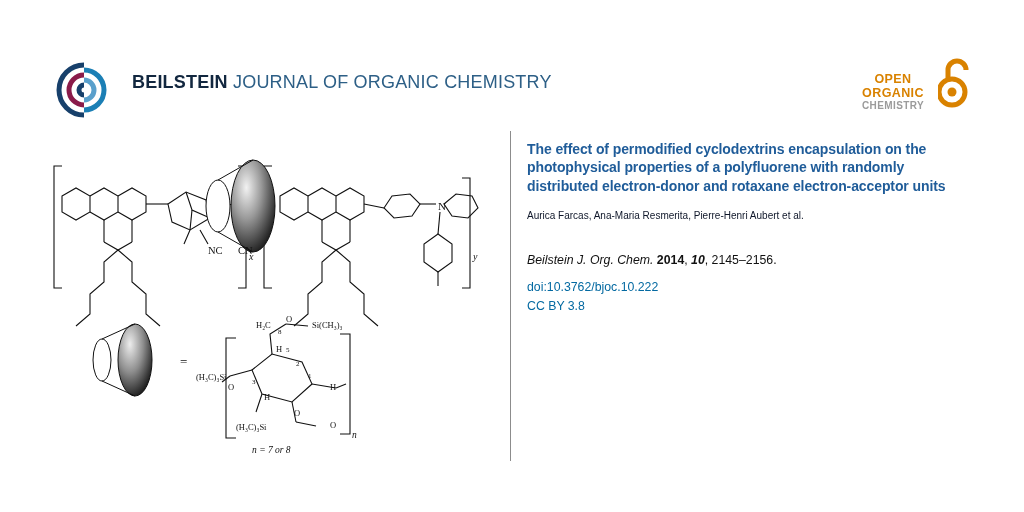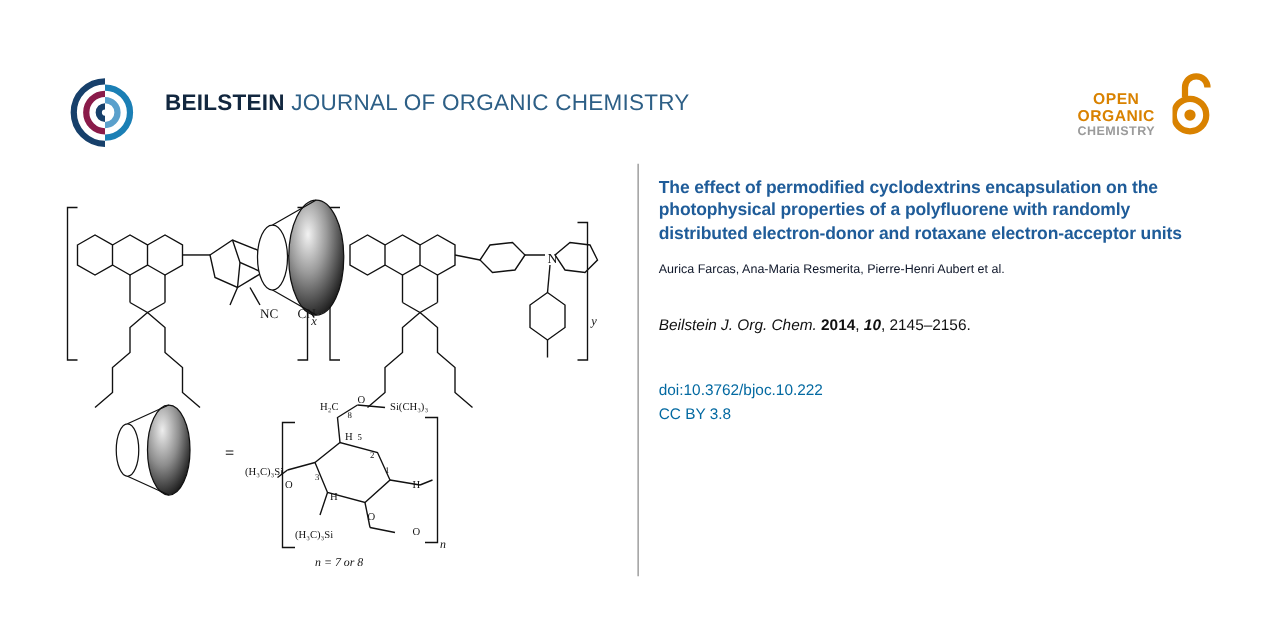--- a/index.html
+++ b/index.html
@@ -101,21 +101,21 @@
   .authors {
     color: #0f172a;
     font-size: 10px;
     line-height: 1.42;
     margin: 0 0 30px 0;
   }
   .citation {
     color: #111111;
     font-size: 12.3px;
     font-style: italic;
-    margin: 0 0 36px 0;
+    margin: 0 0 11px 0;
   }
   .citation .nonital { font-style: normal; }
   .citation .bold { font-weight: bold; font-style: normal; }
   .citation .vol { font-style: italic; font-weight: bold; }
   .doi {
     color: #0369a1;
     font-size: 12.3px;
     line-height: 1.5;
     margin: 0;
   }

